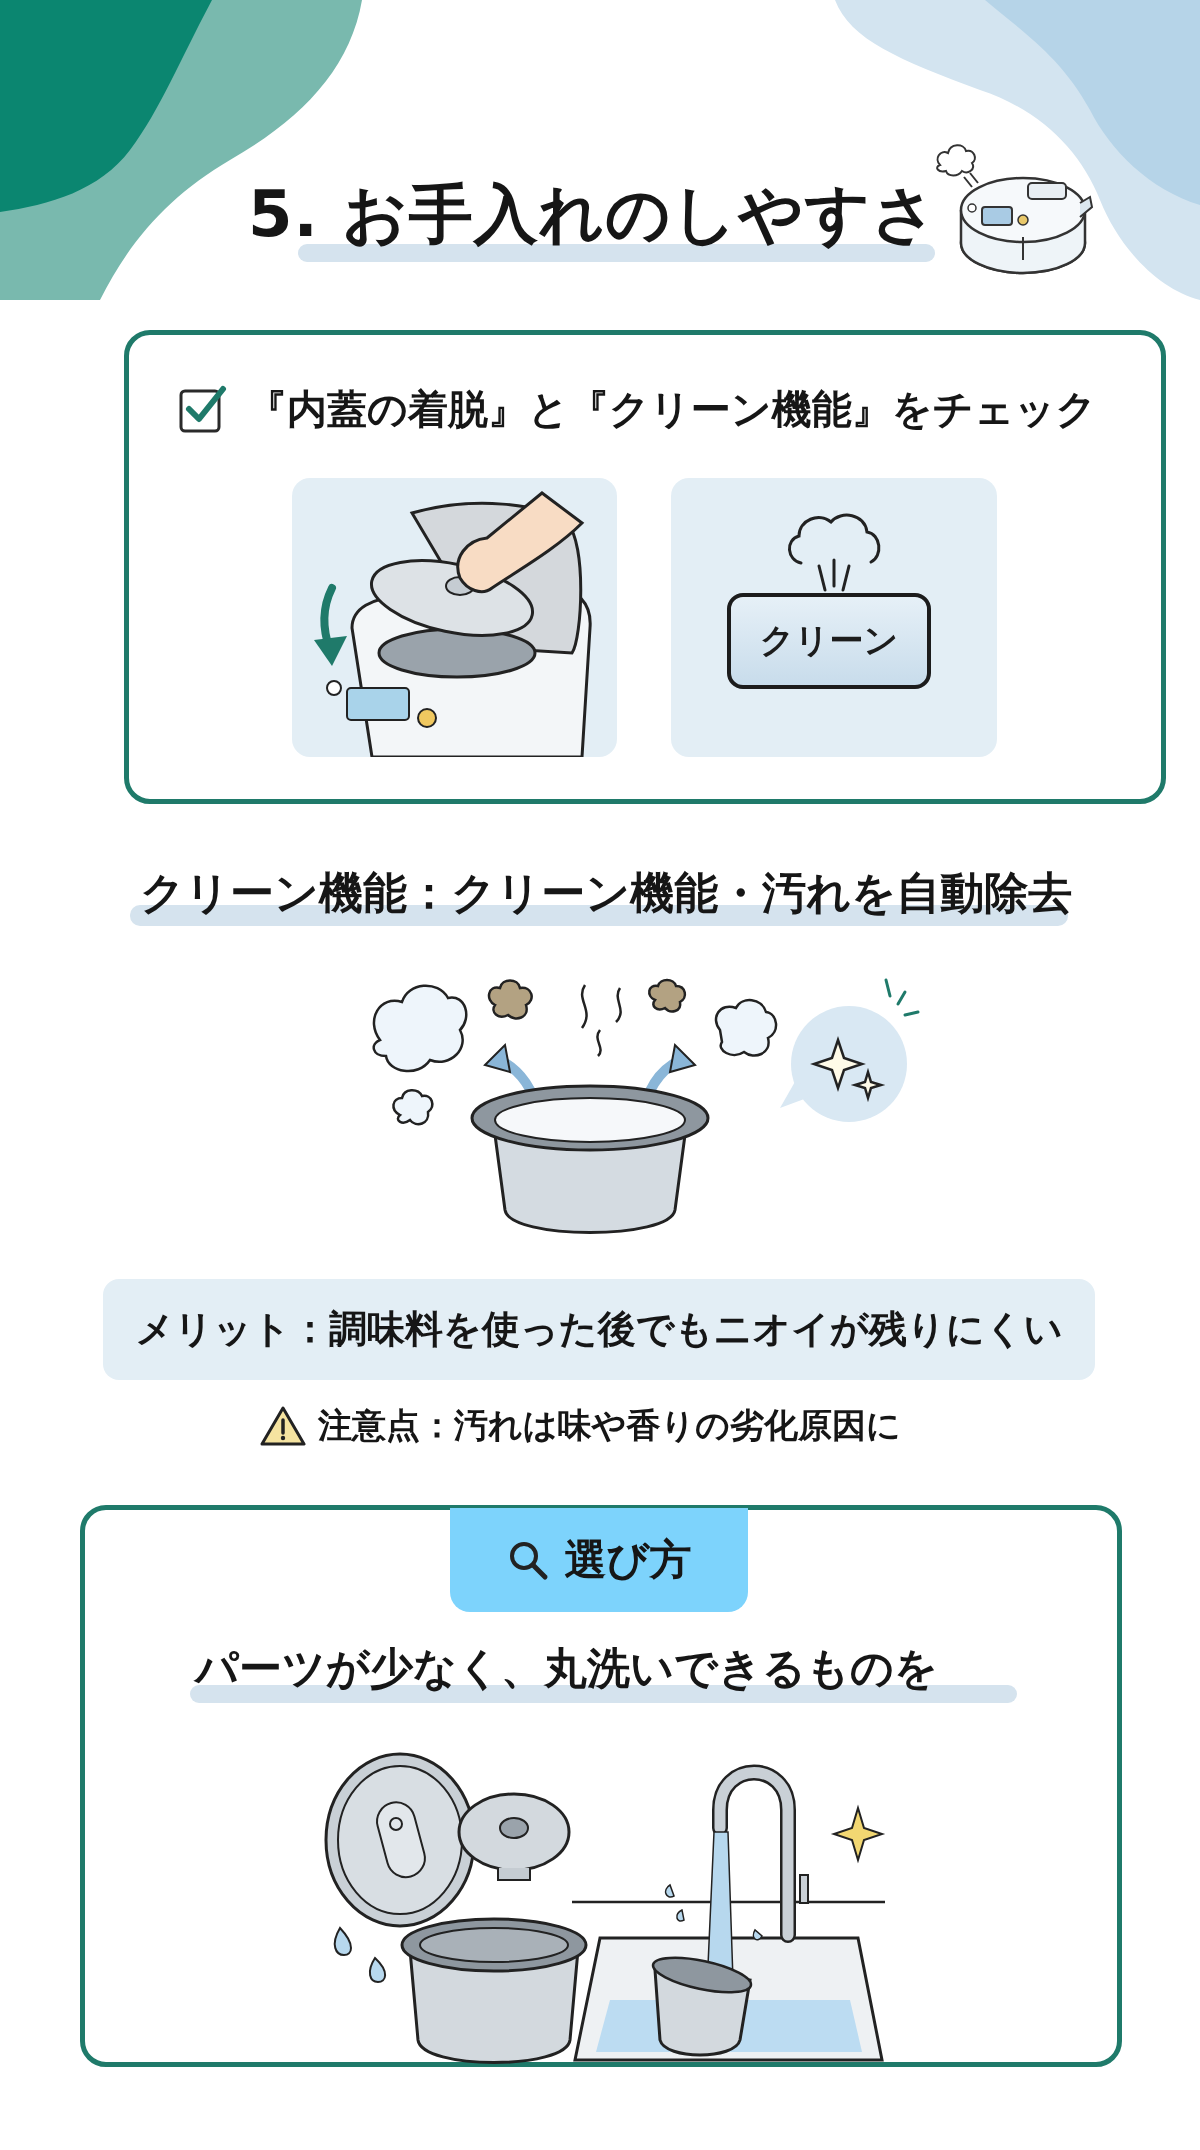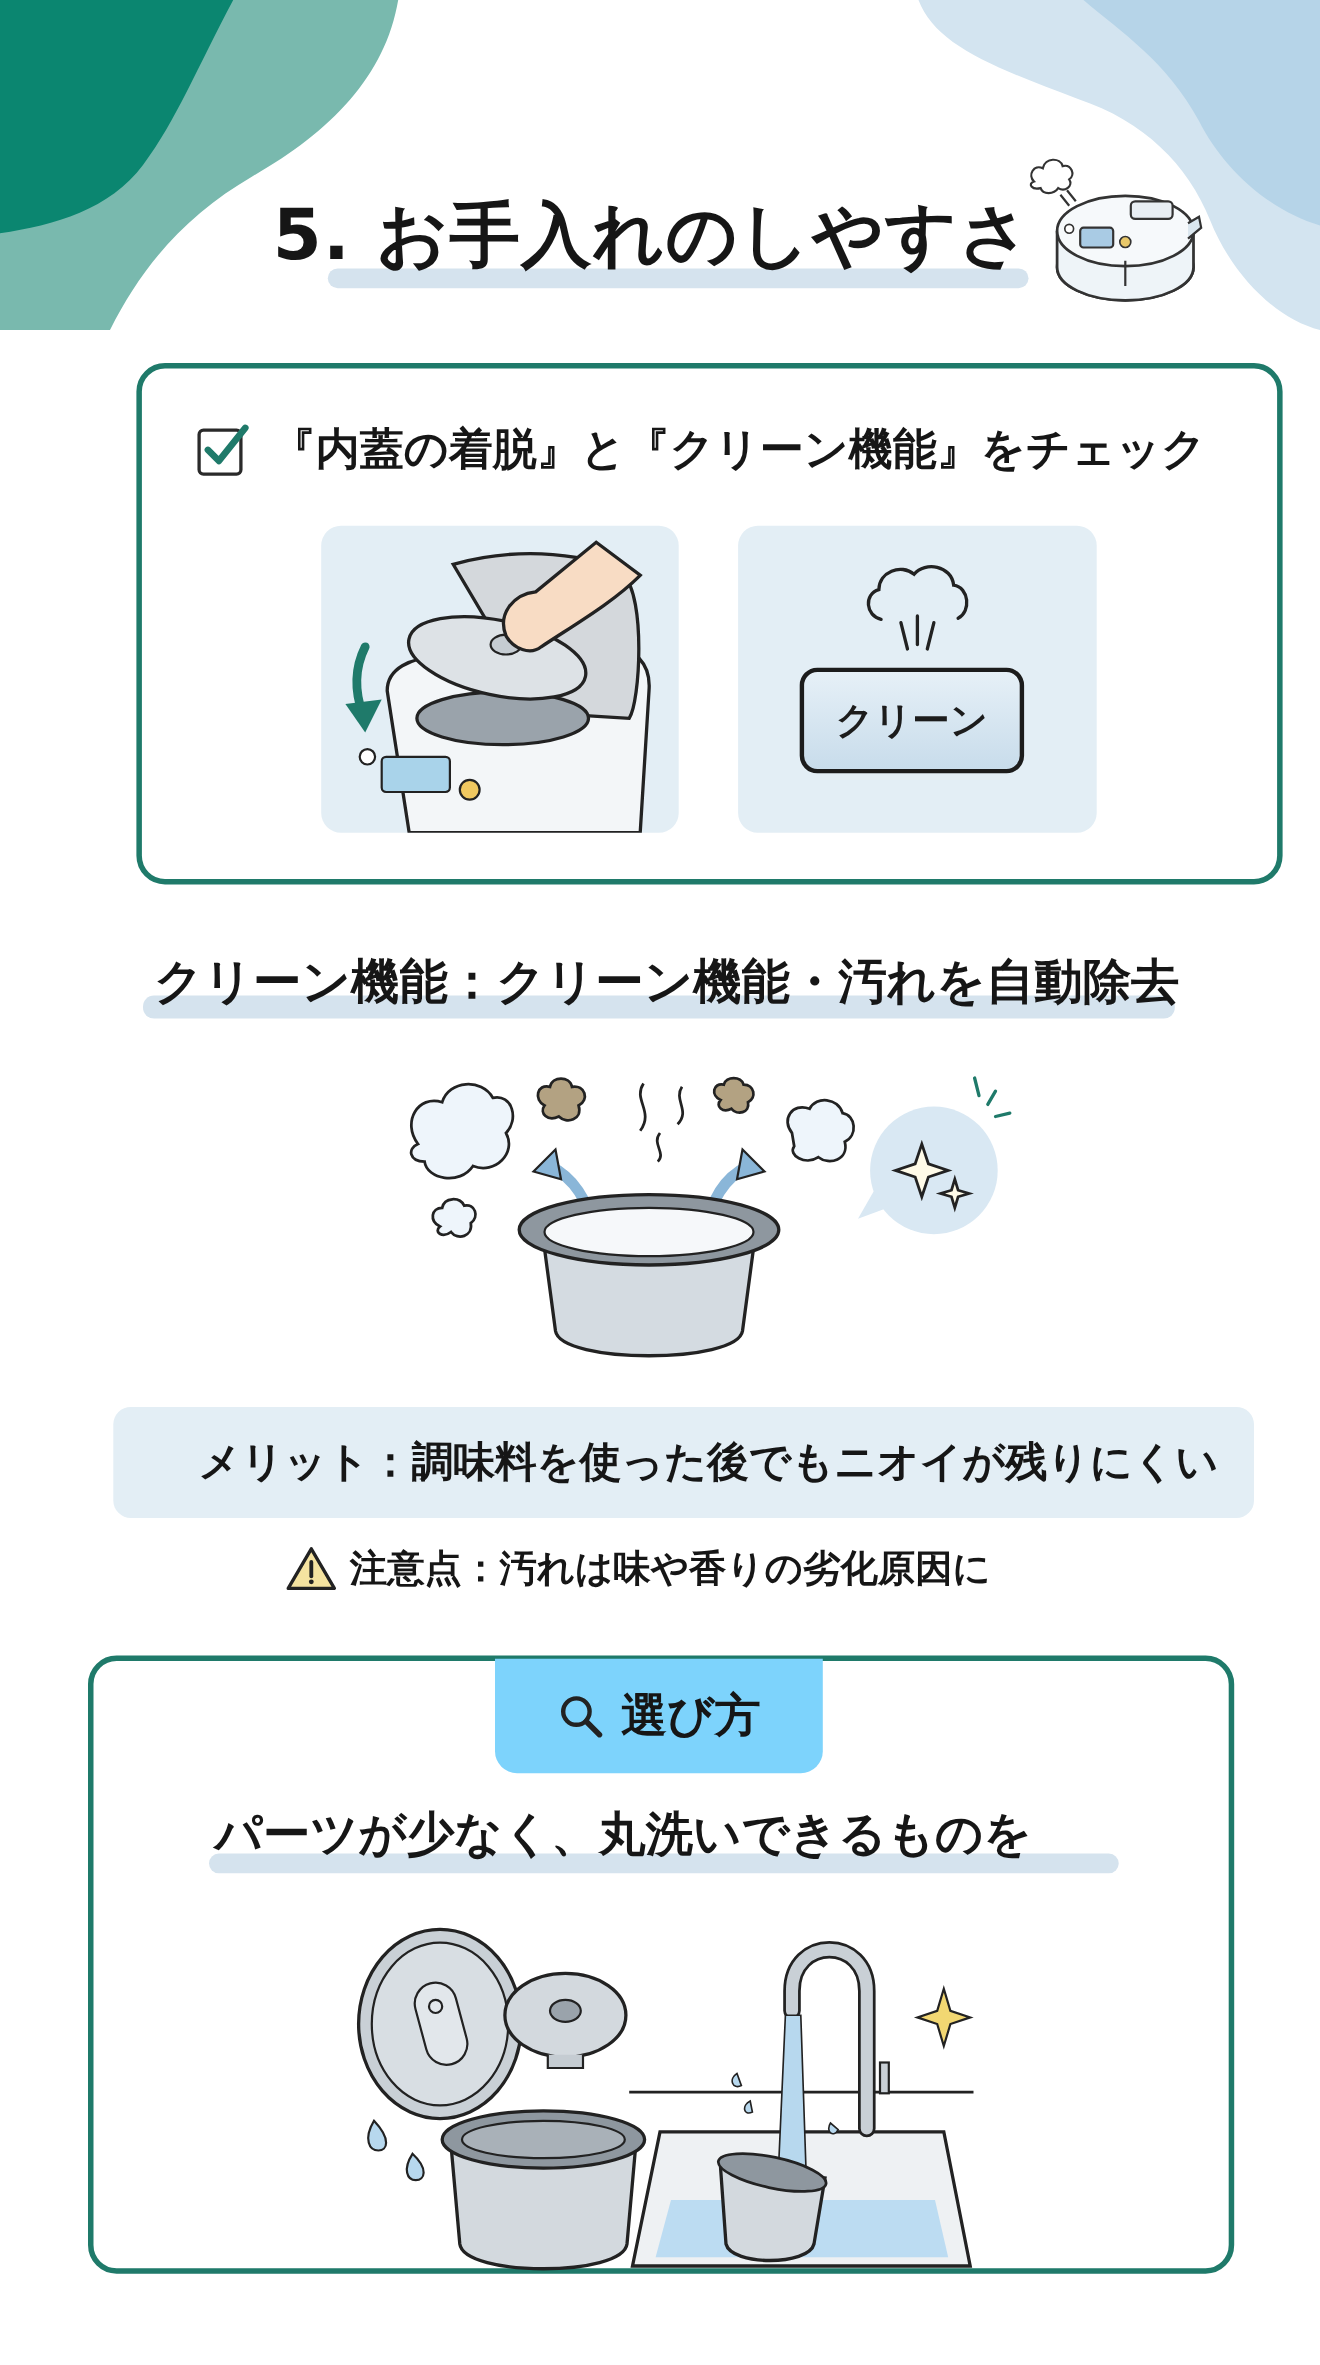--- a/index.html
+++ b/index.html
@@ -10,27 +10,27 @@
   .title-underline{position:absolute;left:298px;top:244px;width:637px;height:18px;background:#d5e3ee;border-radius:9px;}
   .title-text{position:absolute;left:212px;top:172px;font-size:64px;font-weight:bold;letter-spacing:1px;white-space:nowrap;line-height:84px;margin-left:36px;}
   .card{position:absolute;border:5px solid #1f7a6a;border-radius:26px;background:#fff;box-sizing:border-box;}
   .card1{left:80px;top:330px;width:1042px;height:474px;margin-left:44px;}
   .card2{left:80px;top:1505px;width:1042px;height:562px;}
   .checkbox{position:absolute;left:50px;top:48px;width:52px;height:52px;}
   .card-heading{position:absolute;left:118px;top:44px;font-size:40px;font-weight:bold;white-space:nowrap;line-height:60px;}
   .panel{position:absolute;background:#e3eef5;border-radius:18px;}
   .panel1{left:163px;top:143px;width:325px;height:279px;}
   .panel2{left:542px;top:143px;width:326px;height:279px;}
-  .clean-btn{position:absolute;left:56px;top:129px;width:204px;height:96px;box-sizing:border-box;border:4px solid #1c1c1c;border-radius:16px;
+  .clean-btn{position:absolute;left:56px;top:115px;width:204px;height:96px;box-sizing:border-box;border:4px solid #1c1c1c;border-radius:16px;
              background:linear-gradient(180deg,#e6f0f7,#c8dceb);display:flex;align-items:center;justify-content:center;
              font-size:34px;font-weight:bold;color:#1c1c1c;}
   .sec2-underline{position:absolute;left:130px;top:905px;width:938px;height:21px;background:#d5e3ee;border-radius:10px;}
   .sec2-heading{position:absolute;left:140px;top:862px;font-size:44px;font-weight:bold;white-space:nowrap;line-height:62px;}
   .benefit{position:absolute;left:103px;top:1279px;width:992px;height:101px;background:#e3eef5;border-radius:16px;
-           display:flex;align-items:center;justify-content:center;padding-left:45px;}
+           display:flex;align-items:center;justify-content:center;}
   .benefit-text{font-size:38px;font-weight:bold;white-space:nowrap;}
   .caution{position:absolute;left:260px;top:1400px;height:52px;display:flex;align-items:center;gap:12px;}
   .caution-text{font-size:34px;font-weight:bold;white-space:nowrap;}
   .tab{position:absolute;left:365px;top:-2px;width:298px;height:104px;background:#7dd3fc;border-radius:0 0 20px 20px;
        display:flex;align-items:center;justify-content:center;gap:16px;}
   .tab-text{font-size:42px;font-weight:bold;}
   .tip-underline{position:absolute;left:105px;top:175px;width:827px;height:18px;background:#d5e3ee;border-radius:9px;}
   .tip-text{position:absolute;left:110px;top:128px;font-size:43px;font-weight:bold;white-space:nowrap;line-height:60px;}
 </style>
 </head>

